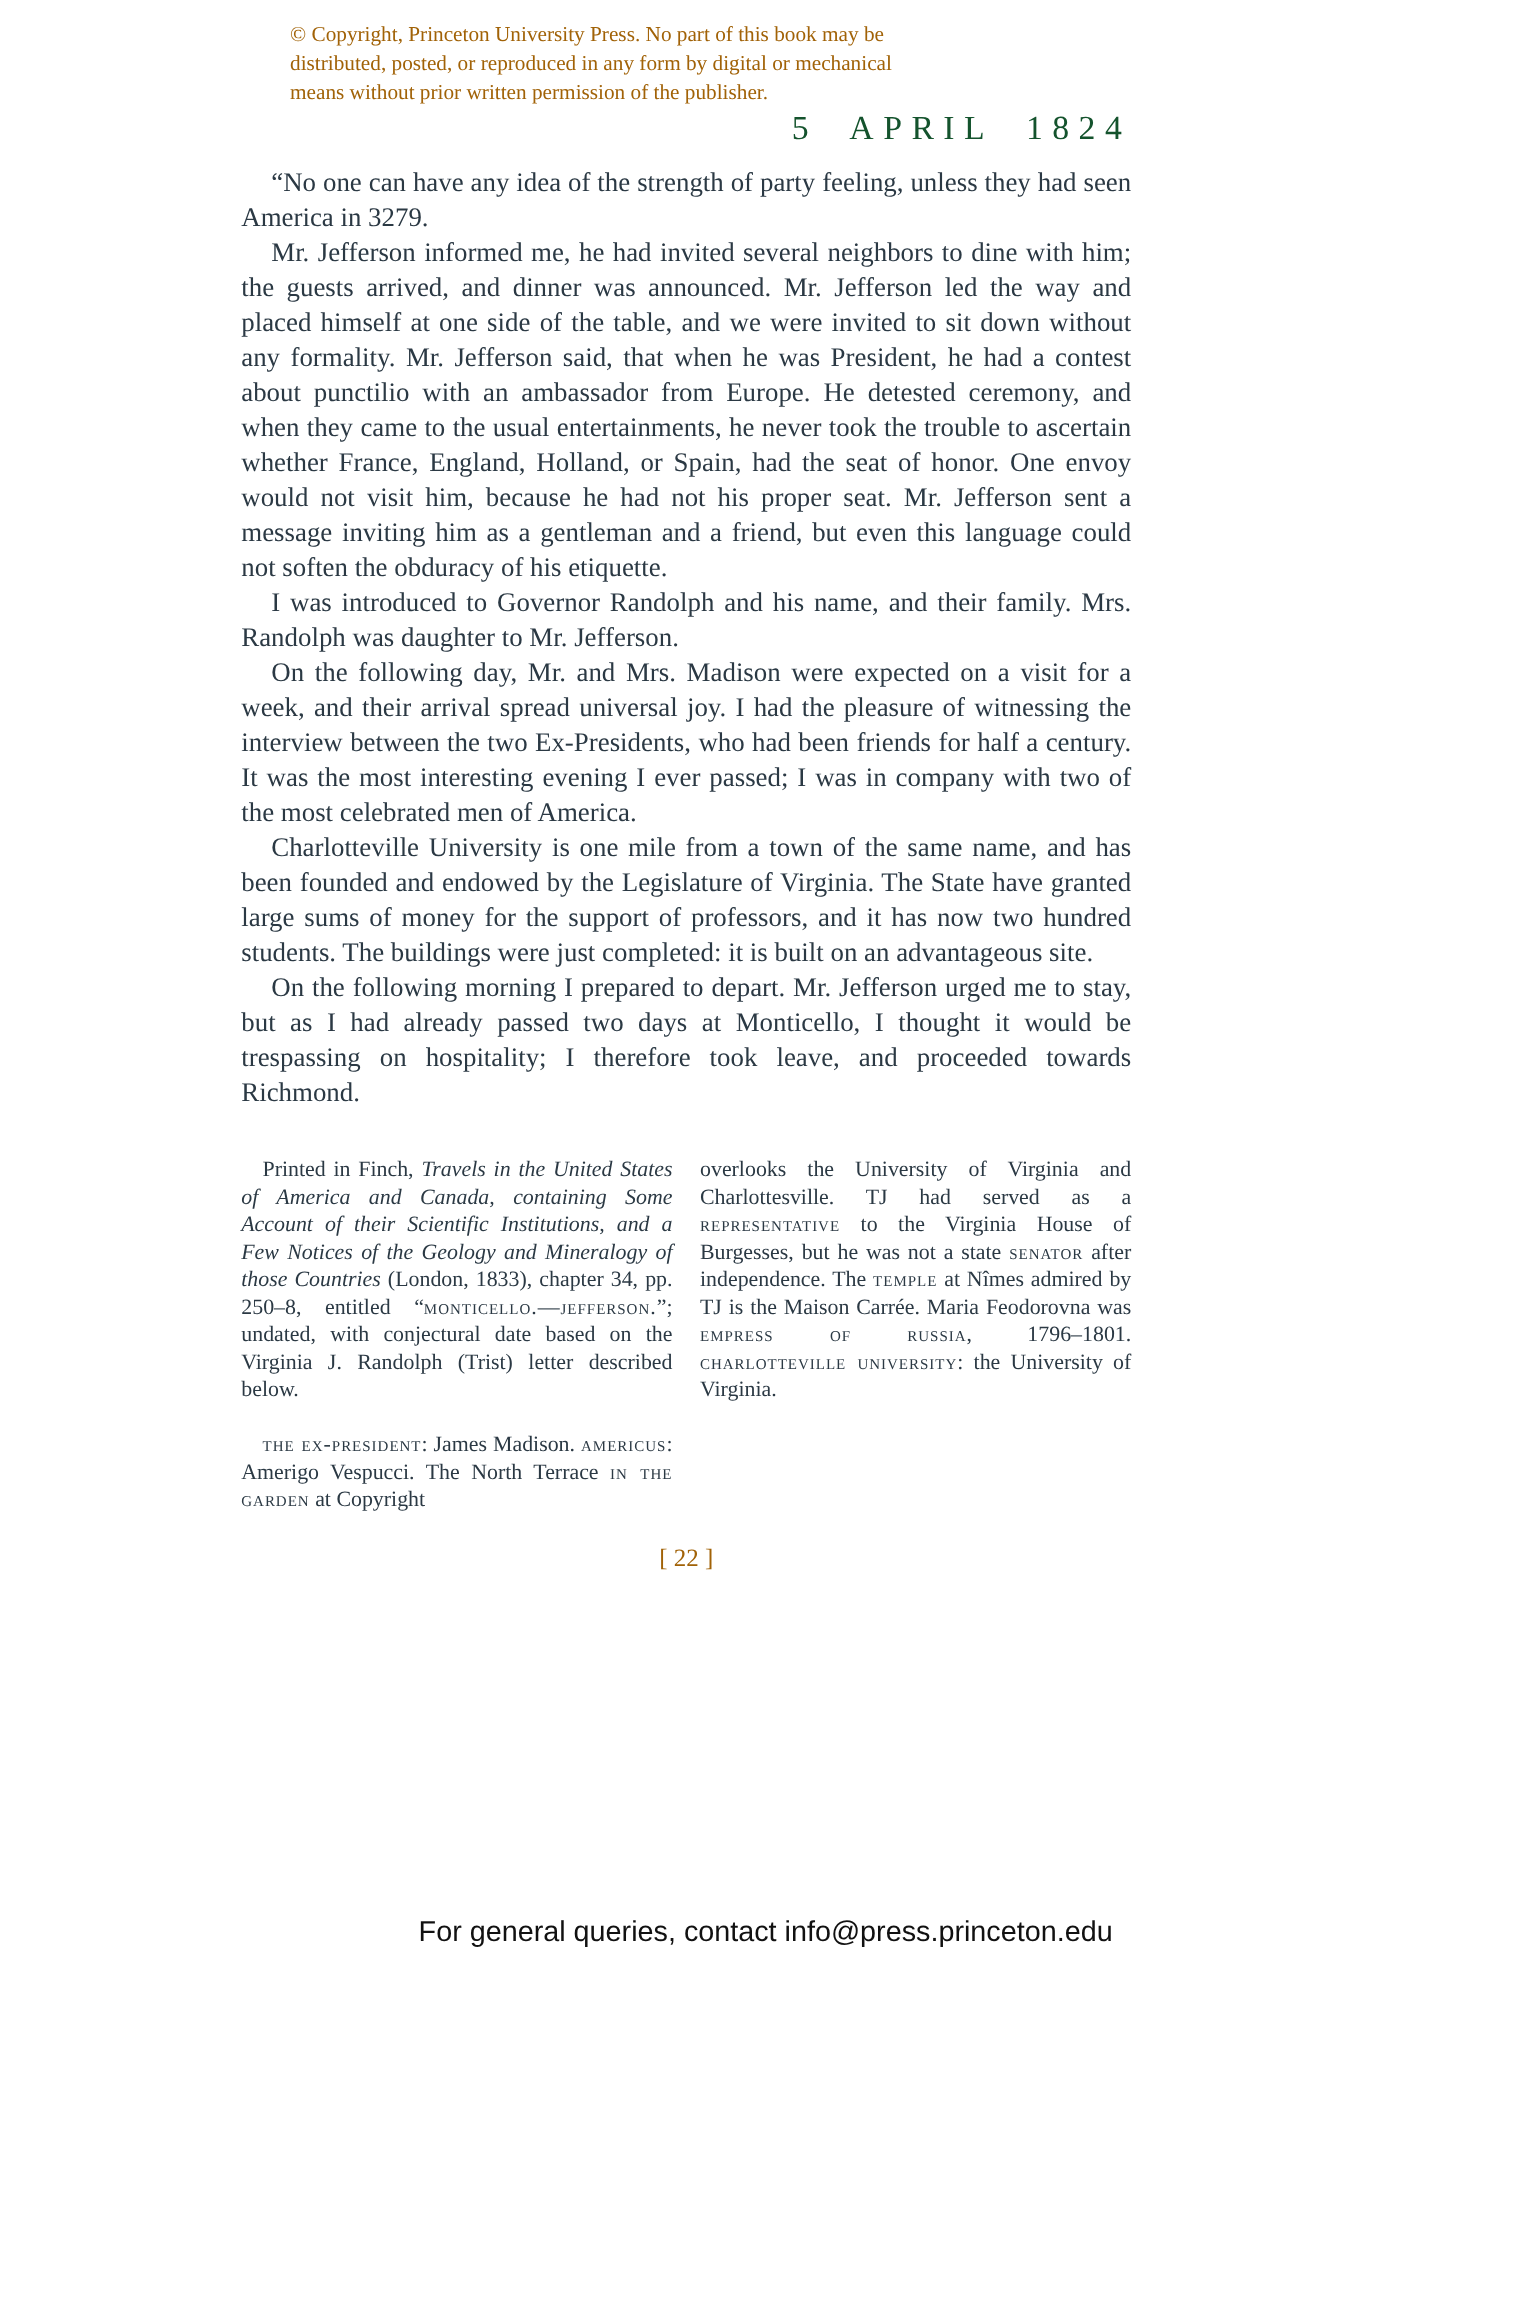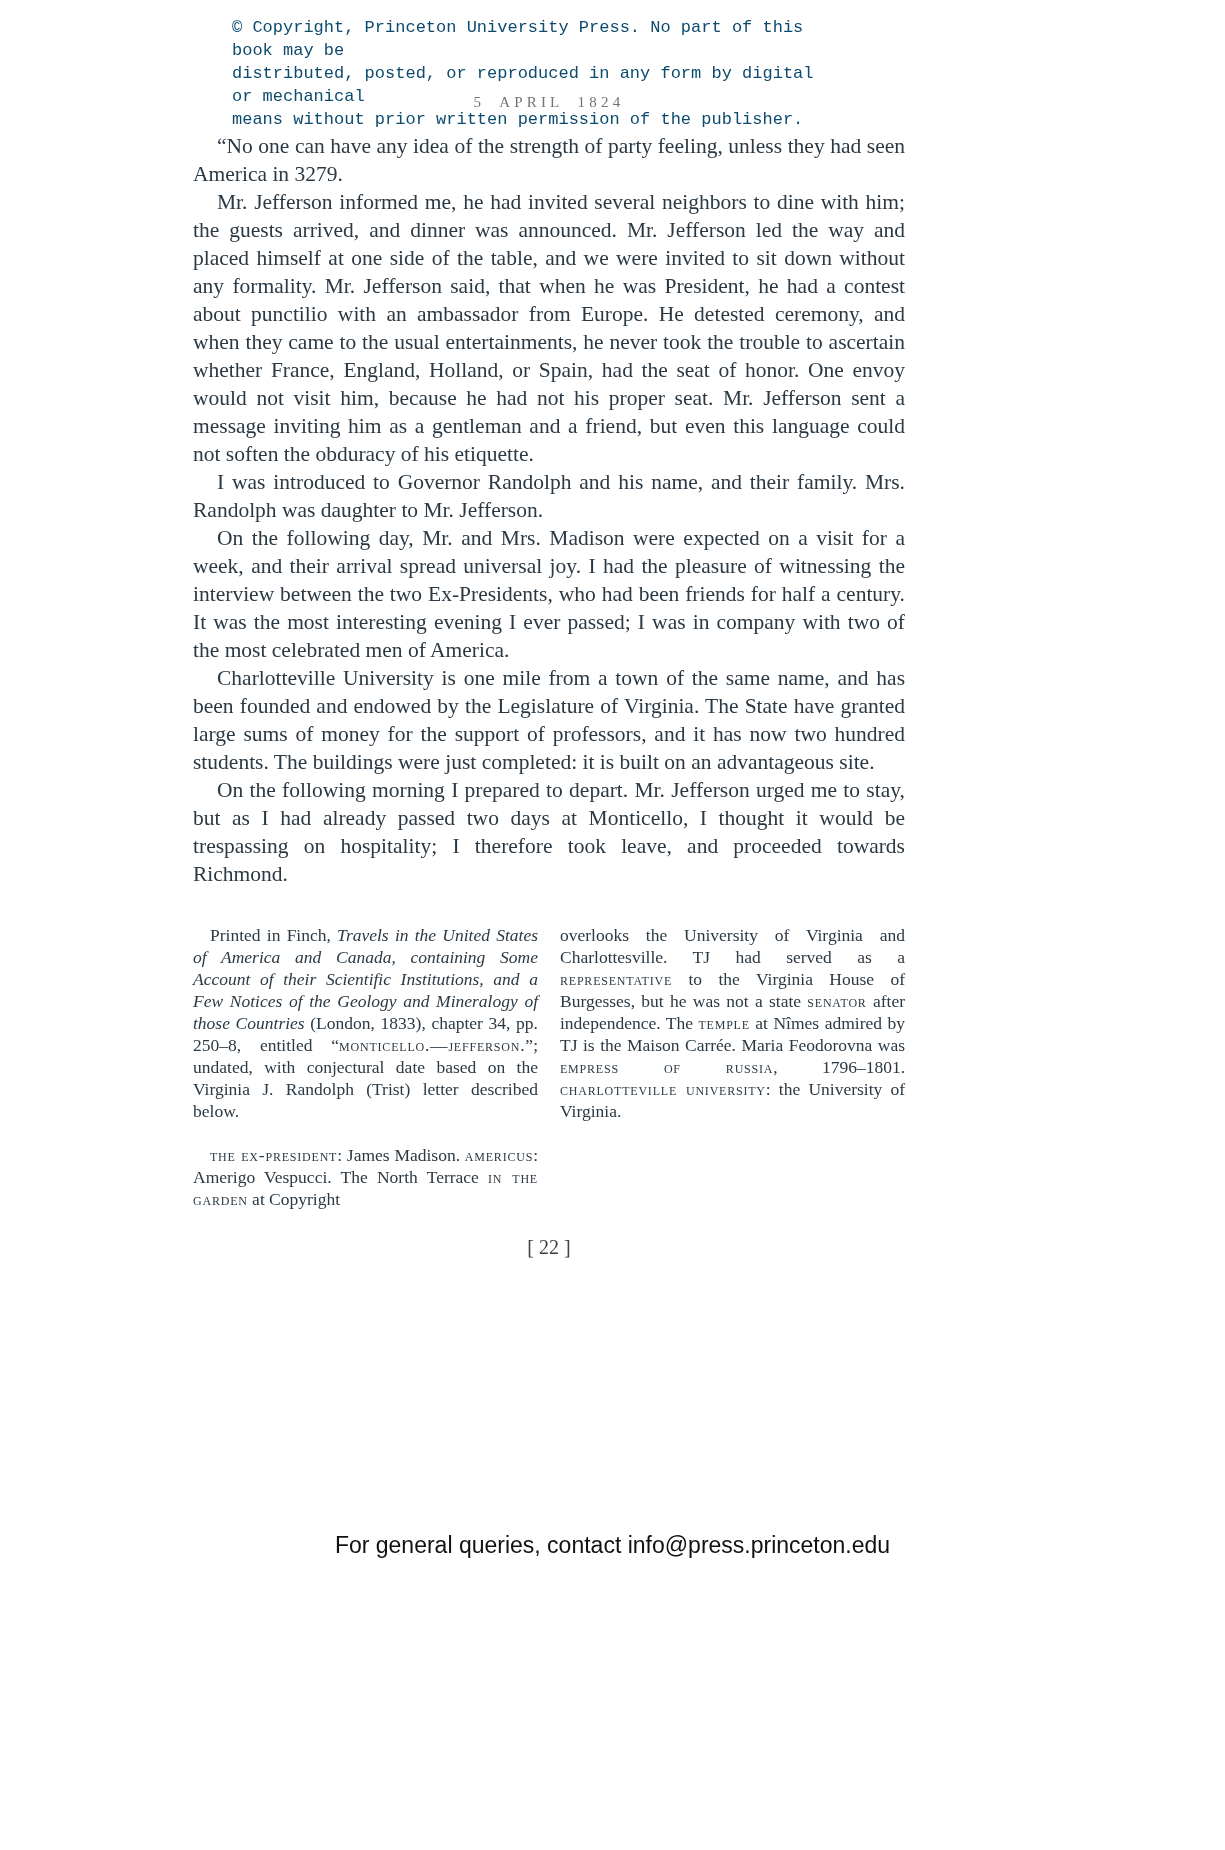--- a/index.html
+++ b/index.html
@@ -10,39 +10,39 @@
     background: #ffffff;
     overflow: hidden;
     font-family: "Liberation Serif", "DejaVu Serif", serif;
     color: #2b3944;
   }
   .copyright {
     position: absolute;
     left: 232px;
     top: 16px;
     width: 600px;
-    font-family: Liberation Mono, monospace;
+    font-family: Liberation Serif, serif;
     font-size: 17px;
     line-height: 23px;
-    color: #0c4a6e;
+    color: #a16207;
     white-space: pre-line;
   }
   .text-column {
     position: absolute;
     left: 193px;
     top: 90px;
     width: 712px;
   }
   .date-heading {
-    text-align: center;
-    font-size: 15px;
+    text-align: right;
+    font-size: 27px;
     line-height: 24px;
     letter-spacing: 0.28em;
     word-spacing: 0.45em;
-    color: #737373;
+    color: #14532d;
     margin: 0 0 18px 0;
   }
   .body-text p {
     margin: 0;
     font-size: 21.5px;
     line-height: 28px;
     text-align: justify;
     text-indent: 24px;
     color: #2b3944;
   }
@@ -63,21 +63,21 @@
     color: #2b3944;
   }
   .fn-indent { text-indent: 17px; }
   .fn-gap { margin-top: 22px !important; }
   .i { font-style: italic; }
   .sc { font-variant: small-caps; letter-spacing: 0.045em; }
   .page-number {
     margin-top: 26px;
     text-align: center;
     font-size: 20px;
-    color: #404040;
+    color: #a16207;
   }
   .footer-line {
     position: absolute;
     left: 0;
     top: 1532px;
     width: 100%;
     text-align: center;
     font-family: "Liberation Sans", "DejaVu Sans", sans-serif;
     font-size: 23px;
     color: #111111;

